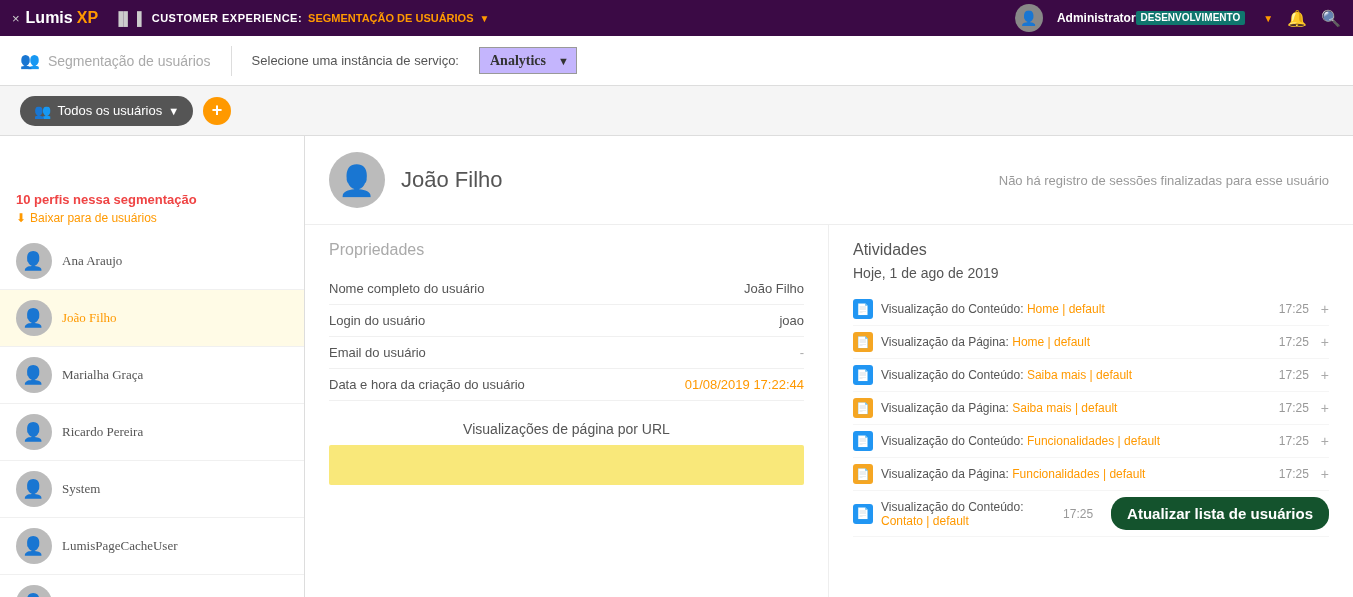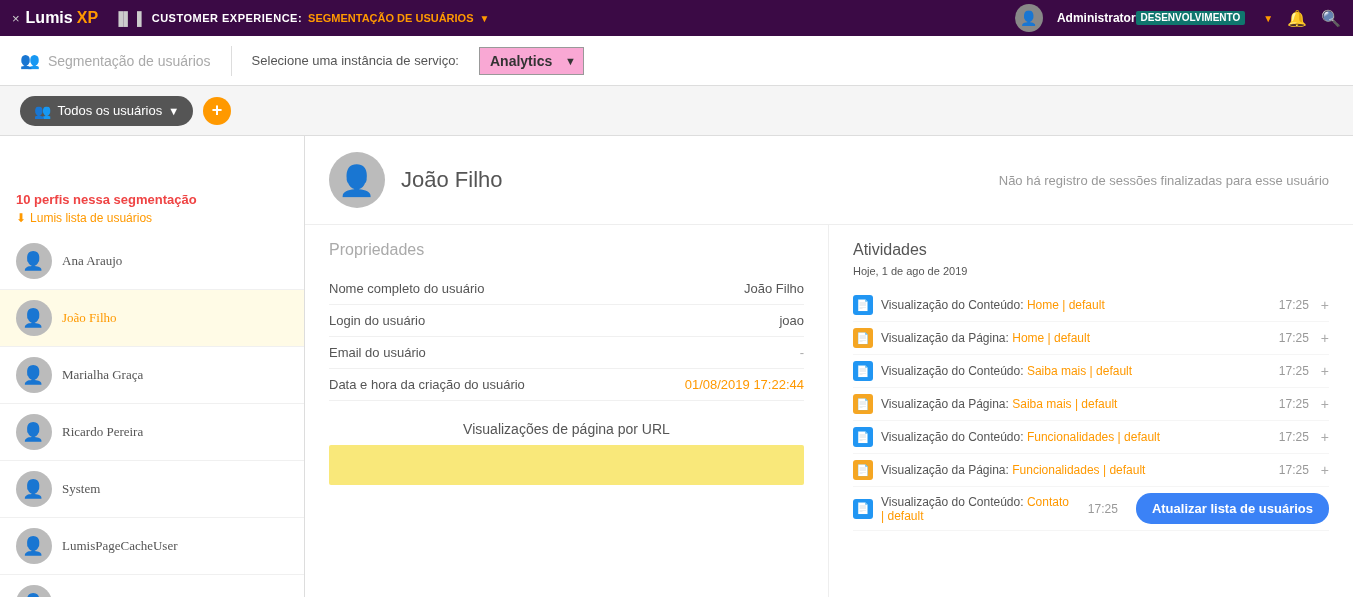--- a/index.html
+++ b/index.html
@@ -85,29 +85,30 @@
     }
     #subheader .page-title .icon { font-size: 16px; color: #aaa; }
     #subheader .divider {
       width: 1px; height: 30px; background: #ddd;
     }
     #subheader .service-label {
       color: #555; font-size: 13px;
     }
     #subheader select {
       border: 1px solid #999;
-      background: #f9a8d4;
+      background: #c4b5fd;
       padding: 5px 30px 5px 10px;
       font-size: 14px;
       color: #333;
       font-weight: bold;
       appearance: none;
       -webkit-appearance: none;
       cursor: pointer;
       outline: none;
+      font-family: Liberation Serif, serif;
     }
     #subheader .select-wrapper {
       position: relative; display: inline-block;
     }
     #subheader .select-wrapper::after {
       content: '▼';
       position: absolute; right: 8px; top: 50%; transform: translateY(-50%);
       pointer-events: none; color: #333; font-size: 11px;
     }
 
@@ -263,21 +264,21 @@
     
     #right-panel {
       width: 50%;
       overflow-y: auto;
       padding: 16px 24px;
     }
     .activities-title {
       font-size: 16px; color: #555; font-weight: normal; margin-bottom: 6px;
     }
     .activities-date {
-      font-size: 11px; color: #555; margin-bottom: 12px;
+      font-size: 14px; color: #555; margin-bottom: 12px;
     }
     .activity-item {
       display: flex; align-items: center; gap: 8px;
       padding: 6px 0;
       border-bottom: 1px solid #f5f5f5;
       font-size: 12px; color: #555;
     }
     .activity-icon {
       width: 20px; height: 20px; border-radius: 3px;
       flex-shrink: 0;
@@ -286,23 +287,23 @@
     }
     .activity-icon.blue { background: #2196f3; }
     .activity-icon.yellow { background: #f5a623; }
     .activity-text { flex: 1; color: #555; }
     .activity-text .link { color: #f90; cursor: pointer; }
     .activity-time { color: #999; font-size: 12px; margin-left: 6px; }
     .activity-plus { color: #aaa; font-size: 14px; cursor: pointer; margin-left: 4px; }
 
     
     .update-btn {
-      background: #3b82f6; color: white; border: none;
+      background: #14532d; color: white; border: none;
       padding: 8px 16px; border-radius: 15px;
-      font-size: 13px; cursor: pointer; font-weight: bold;
+      font-size: 15px; cursor: pointer; font-weight: bold;
     }
 
     
     ::-webkit-scrollbar { width: 6px; }
     ::-webkit-scrollbar-track { background: #eee; }
     ::-webkit-scrollbar-thumb { background: #bbb; border-radius: 3px; }
   </style>
 </head>
 <body>
 
@@ -355,21 +356,21 @@
   <button class="add-btn">+</button>
 </div>
 
 <div id="main">
 
   <div id="sidebar">
     <div class="sidebar-header">
       <div class="segment-count">10 perfis nessa segmentação</div>
       <a class="download-link">
         <span>⬇</span>
-        <span>Lumis lista de usuários</span>
+        <span>Baixar para de usuários</span>
       </a>
     </div>
     <div class="user-list">
       <div class="user-item">
         <div class="user-avatar">👤</div>
         <span class="user-name">Ana Araujo</span>
       </div>
       <div class="user-item active">
         <div class="user-avatar">👤</div>
         <span class="user-name">João Filho</span>

